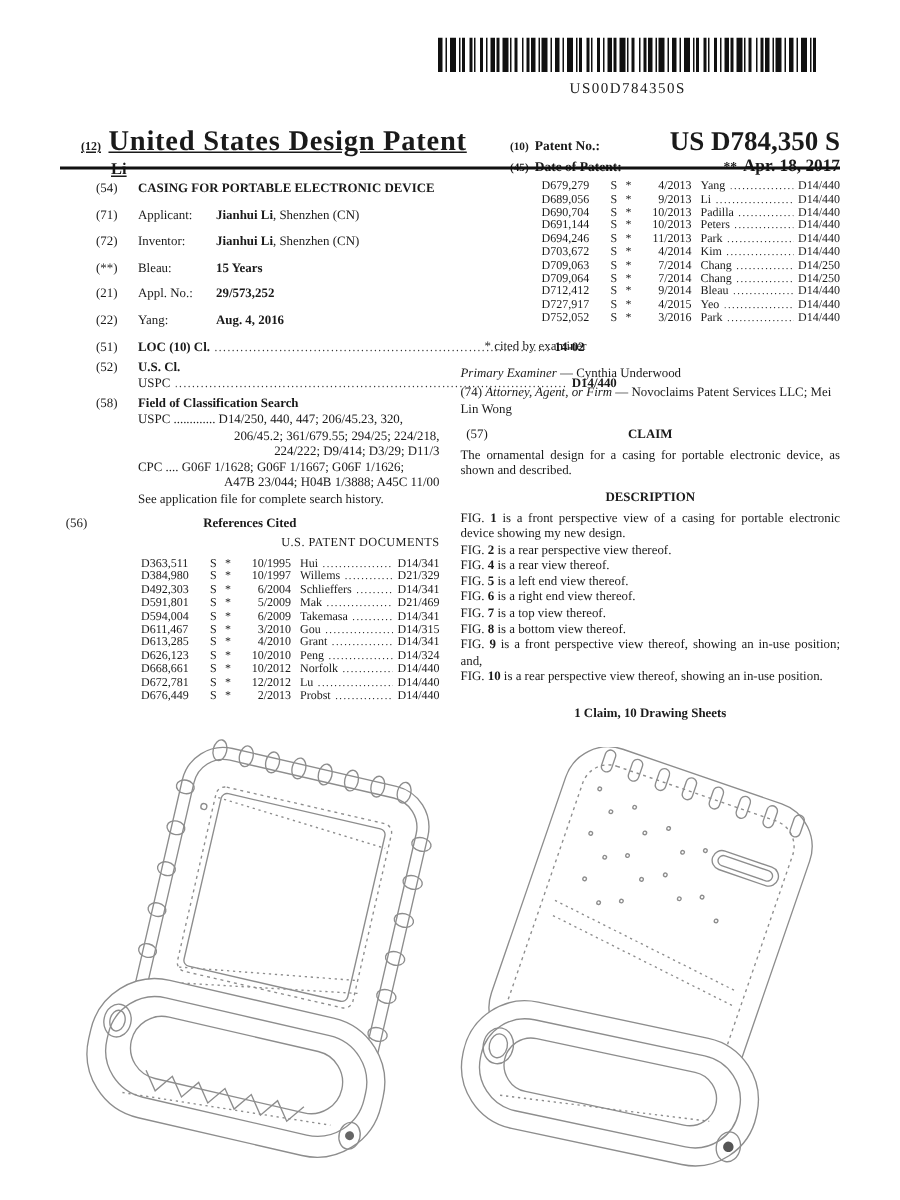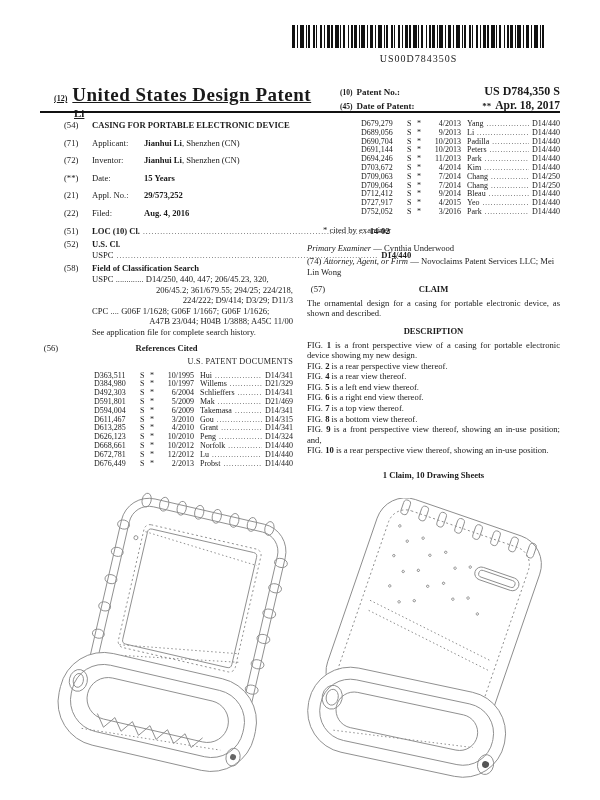--- a/index.html
+++ b/index.html
@@ -16,21 +16,21 @@
   .hdr{position:absolute;left:40px;top:84px;width:520px;display:flex;justify-content:space-between;}
   .h-left{padding-left:14px;text-decoration:underline;}
   .title-row{display:flex;align-items:baseline;gap:5px;}
   .kind-code{font-size:8px;font-weight:bold;}
   .doc-title{font-size:19px;font-weight:bold;margin:0;letter-spacing:.5px;white-space:nowrap;}
   .author{font-size:11px;font-weight:bold;margin:1px 0 0 20px;}
   .h-right{width:220px;font-size:9px;}
   .pn-row,.dt-row{display:flex;align-items:baseline;gap:4px;justify-content:flex-start;}
   .sm-code{font-size:7.5px;font-weight:bold;}
   .h-lbl{font-weight:bold;white-space:nowrap;}
-  .pn{font-size:12px;font-weight:bold;margin-left:auto;white-space:nowrap;}
+  .pn{font-size:18px;font-weight:bold;margin-left:auto;white-space:nowrap;}
   .stars{font-weight:bold;margin-left:auto;}
   .dt{font-size:11.5px;font-weight:bold;white-space:nowrap;}
   .rule{position:absolute;left:40px;top:111px;width:520px;height:2px;background:#111;}
 
   
   .cols{position:absolute;left:40px;top:120px;width:520px;display:flex;gap:14px;font-size:8.6px;line-height:10.6px;}
   .col{width:253px;}
   .item{display:flex;gap:6px;margin-bottom:7px;padding-left:24px;}
   .code{width:22px;flex:none;}
   .ibody{flex:1;}
@@ -119,31 +119,31 @@
         <div class="ibody"><span class="lbl">Applicant:</span><span class="b">Jianhui Li</span><span>, Shenzhen (CN)</span></div>
       </div>
 
       <div class="item">
         <span class="code">(72)</span>
         <div class="ibody"><span class="lbl">Inventor:</span><span class="b">Jianhui Li</span><span>, Shenzhen (CN)</span></div>
       </div>
 
       <div class="item">
         <span class="code">(**)</span>
-        <div class="ibody"><span class="lbl">Date:</span><span class="b">15 Years</span></div>
+        <div class="ibody"><span class="lbl">Bleau:</span><span class="b">15 Years</span></div>
       </div>
 
       <div class="item">
         <span class="code">(21)</span>
         <div class="ibody"><span class="lbl">Appl. No.:</span><span class="b">29/573,252</span></div>
       </div>
 
       <div class="item">
         <span class="code">(22)</span>
-        <div class="ibody"><span class="lbl">Filed:</span><span class="b">Aug. 4, 2016</span></div>
+        <div class="ibody"><span class="lbl">Yang:</span><span class="b">Aug. 4, 2016</span></div>
       </div>
 
       <div class="item tight">
         <span class="code">(51)</span>
         <div class="ibody row">
             <span class="b">LOC (10) Cl.</span>
             <span class="leader"></span>
             <span class="b">14-02</span>
           </div>
       </div>

